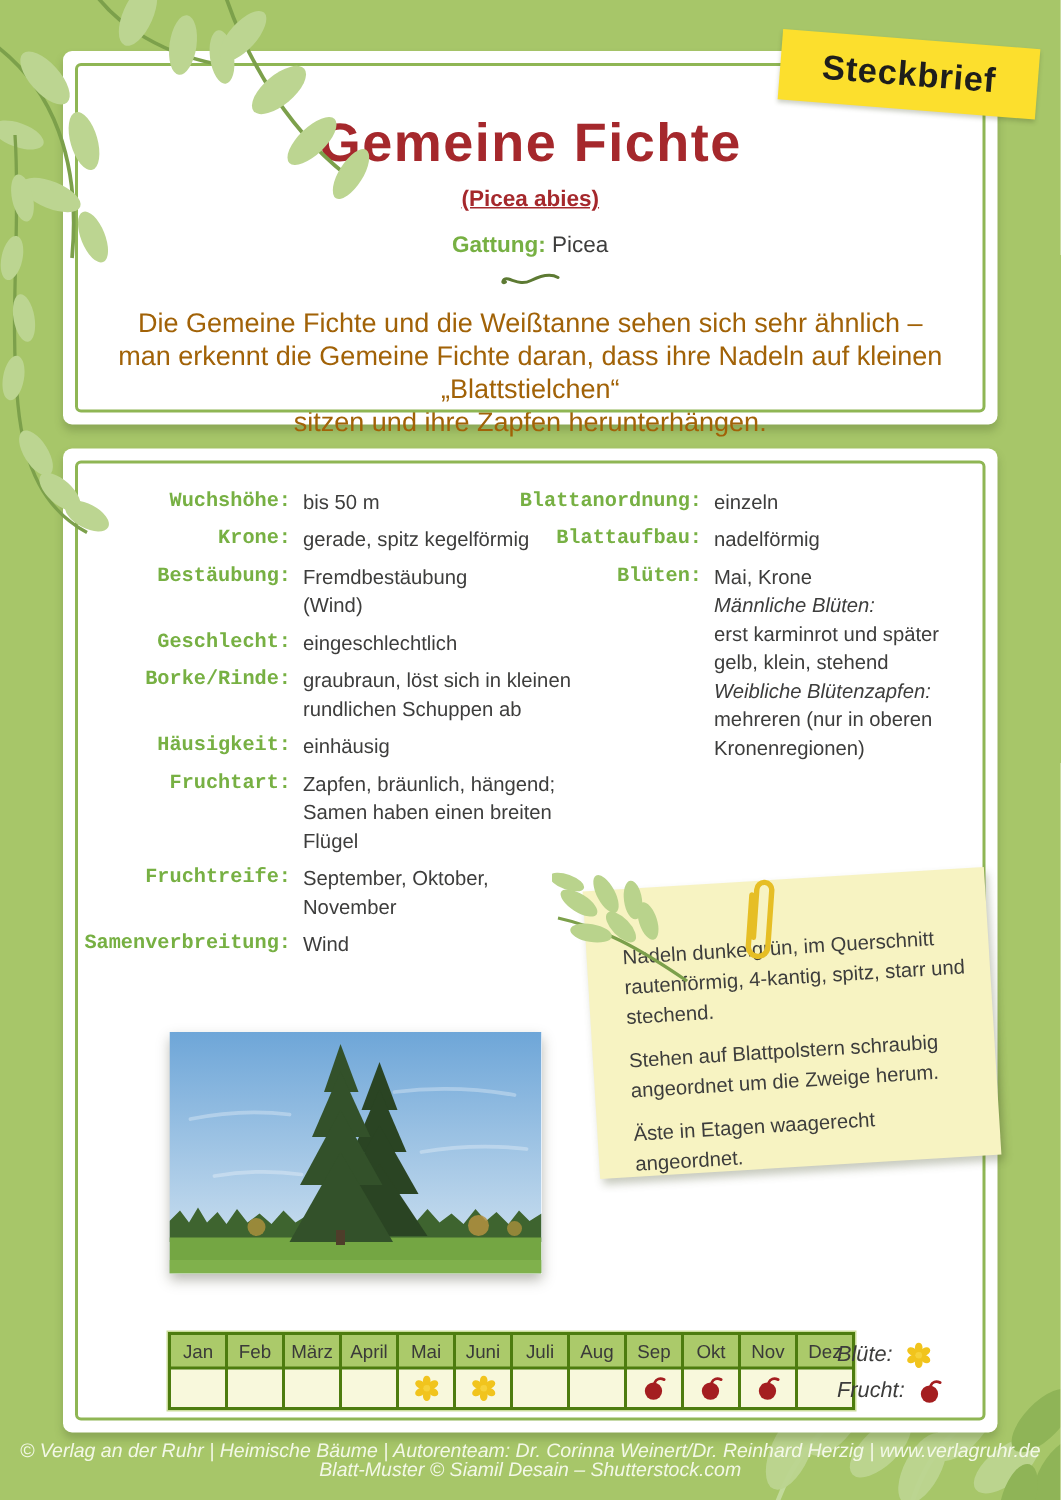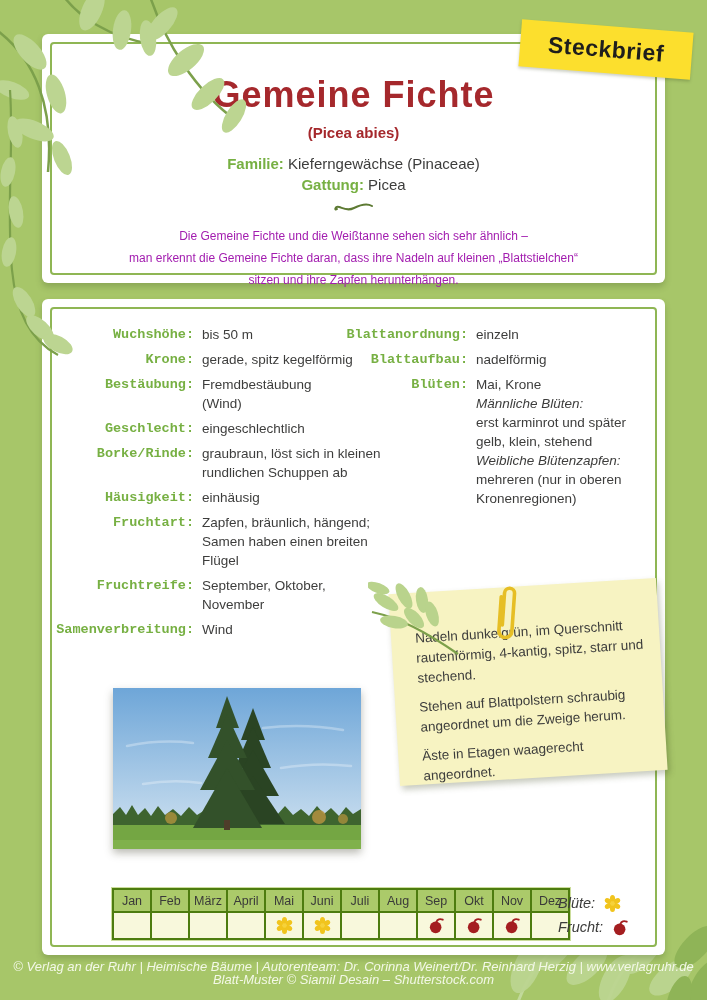--- a/index.html
+++ b/index.html
@@ -18,26 +18,26 @@
   
   .banner{position:absolute;left:520px;top:26px;width:172px;height:47px;
         background:#fcdf2d;transform:rotate(4.5deg);z-index:7;
         display:flex;align-items:center;justify-content:center;
         box-shadow:0 2px 3px rgba(60,70,30,.25);
         font-size:23px;font-weight:bold;color:#1e1e1c;letter-spacing:.5px;}
 
   
   .title{margin:0;padding-top:40px;font-size:36px;line-height:42px;font-weight:bold;
         color:#a5282c;letter-spacing:1px;}
-  .subtitle{margin-top:8px;font-size:15px;font-weight:bold;color:#a5282c;}
+  .subtitle{margin-top:8px;font-size:15px;font-weight:bold;color:#a5282c;text-decoration:underline;}
   .taxon{margin-top:14px;font-size:15px;color:#3d3d3c;}
   .taxon + .taxon{margin-top:4px;}
   .green-label{color:#77b043;font-weight:bold;}
   .squiggle{margin-top:6px;height:16px;}
-  .intro{margin:10px auto 0;font-size:12px;line-height:22px;color:#a21caf;
+  .intro{margin:10px auto 0;font-size:18px;line-height:22px;color:#a16207;
         white-space:pre-line;}
 
   
   .facts-col{position:absolute;top:26px;font-size:13.5px;line-height:19px;color:#3d3d3c;}
   .facts-left{left:12px;width:302px;}
   .facts-right{left:300px;width:315px;}
   .fact-row{display:flex;margin-bottom:6px;}
   .fact-label{color:#77b043;font-weight:bold;text-align:right;flex:0 0 auto;font-family:Liberation Mono, monospace;}
   .facts-left .fact-label{width:140px;}
   .facts-right .fact-label{width:126px;}
@@ -86,24 +86,20 @@
   #decor-bottom-right{right:0;bottom:0;width:250px;height:105px;z-index:1;}
 </style>
 </head>
 <body>
 
 <div class="page">
 
   <div class="card card1">
     <h1 class="title">Gemeine Fichte</h1>
     <div class="subtitle">(Picea abies)</div>
-    <div class="taxon">
-      <span class="green-label">Familie:</span>
-      <span>Kieferngewächse (Pinaceae)</span>
-    </div>
     <div class="taxon">
       <span class="green-label">Gattung:</span>
       <span>Picea</span>
     </div>
     <div class="squiggle">
       <svg width="46" height="16" viewBox="0 0 46 16">
         <path d="M6 10 C 3 12, 4 7, 8 8 C 13 9.5, 17 12, 23 9 C 30 5.5, 36 4, 41 7" stroke="#5d7a33" stroke-width="2" fill="none" stroke-linecap="round"></path>
       </svg>
     </div>
     <p class="intro">Die Gemeine Fichte und die Weißtanne sehen sich sehr ähnlich –

